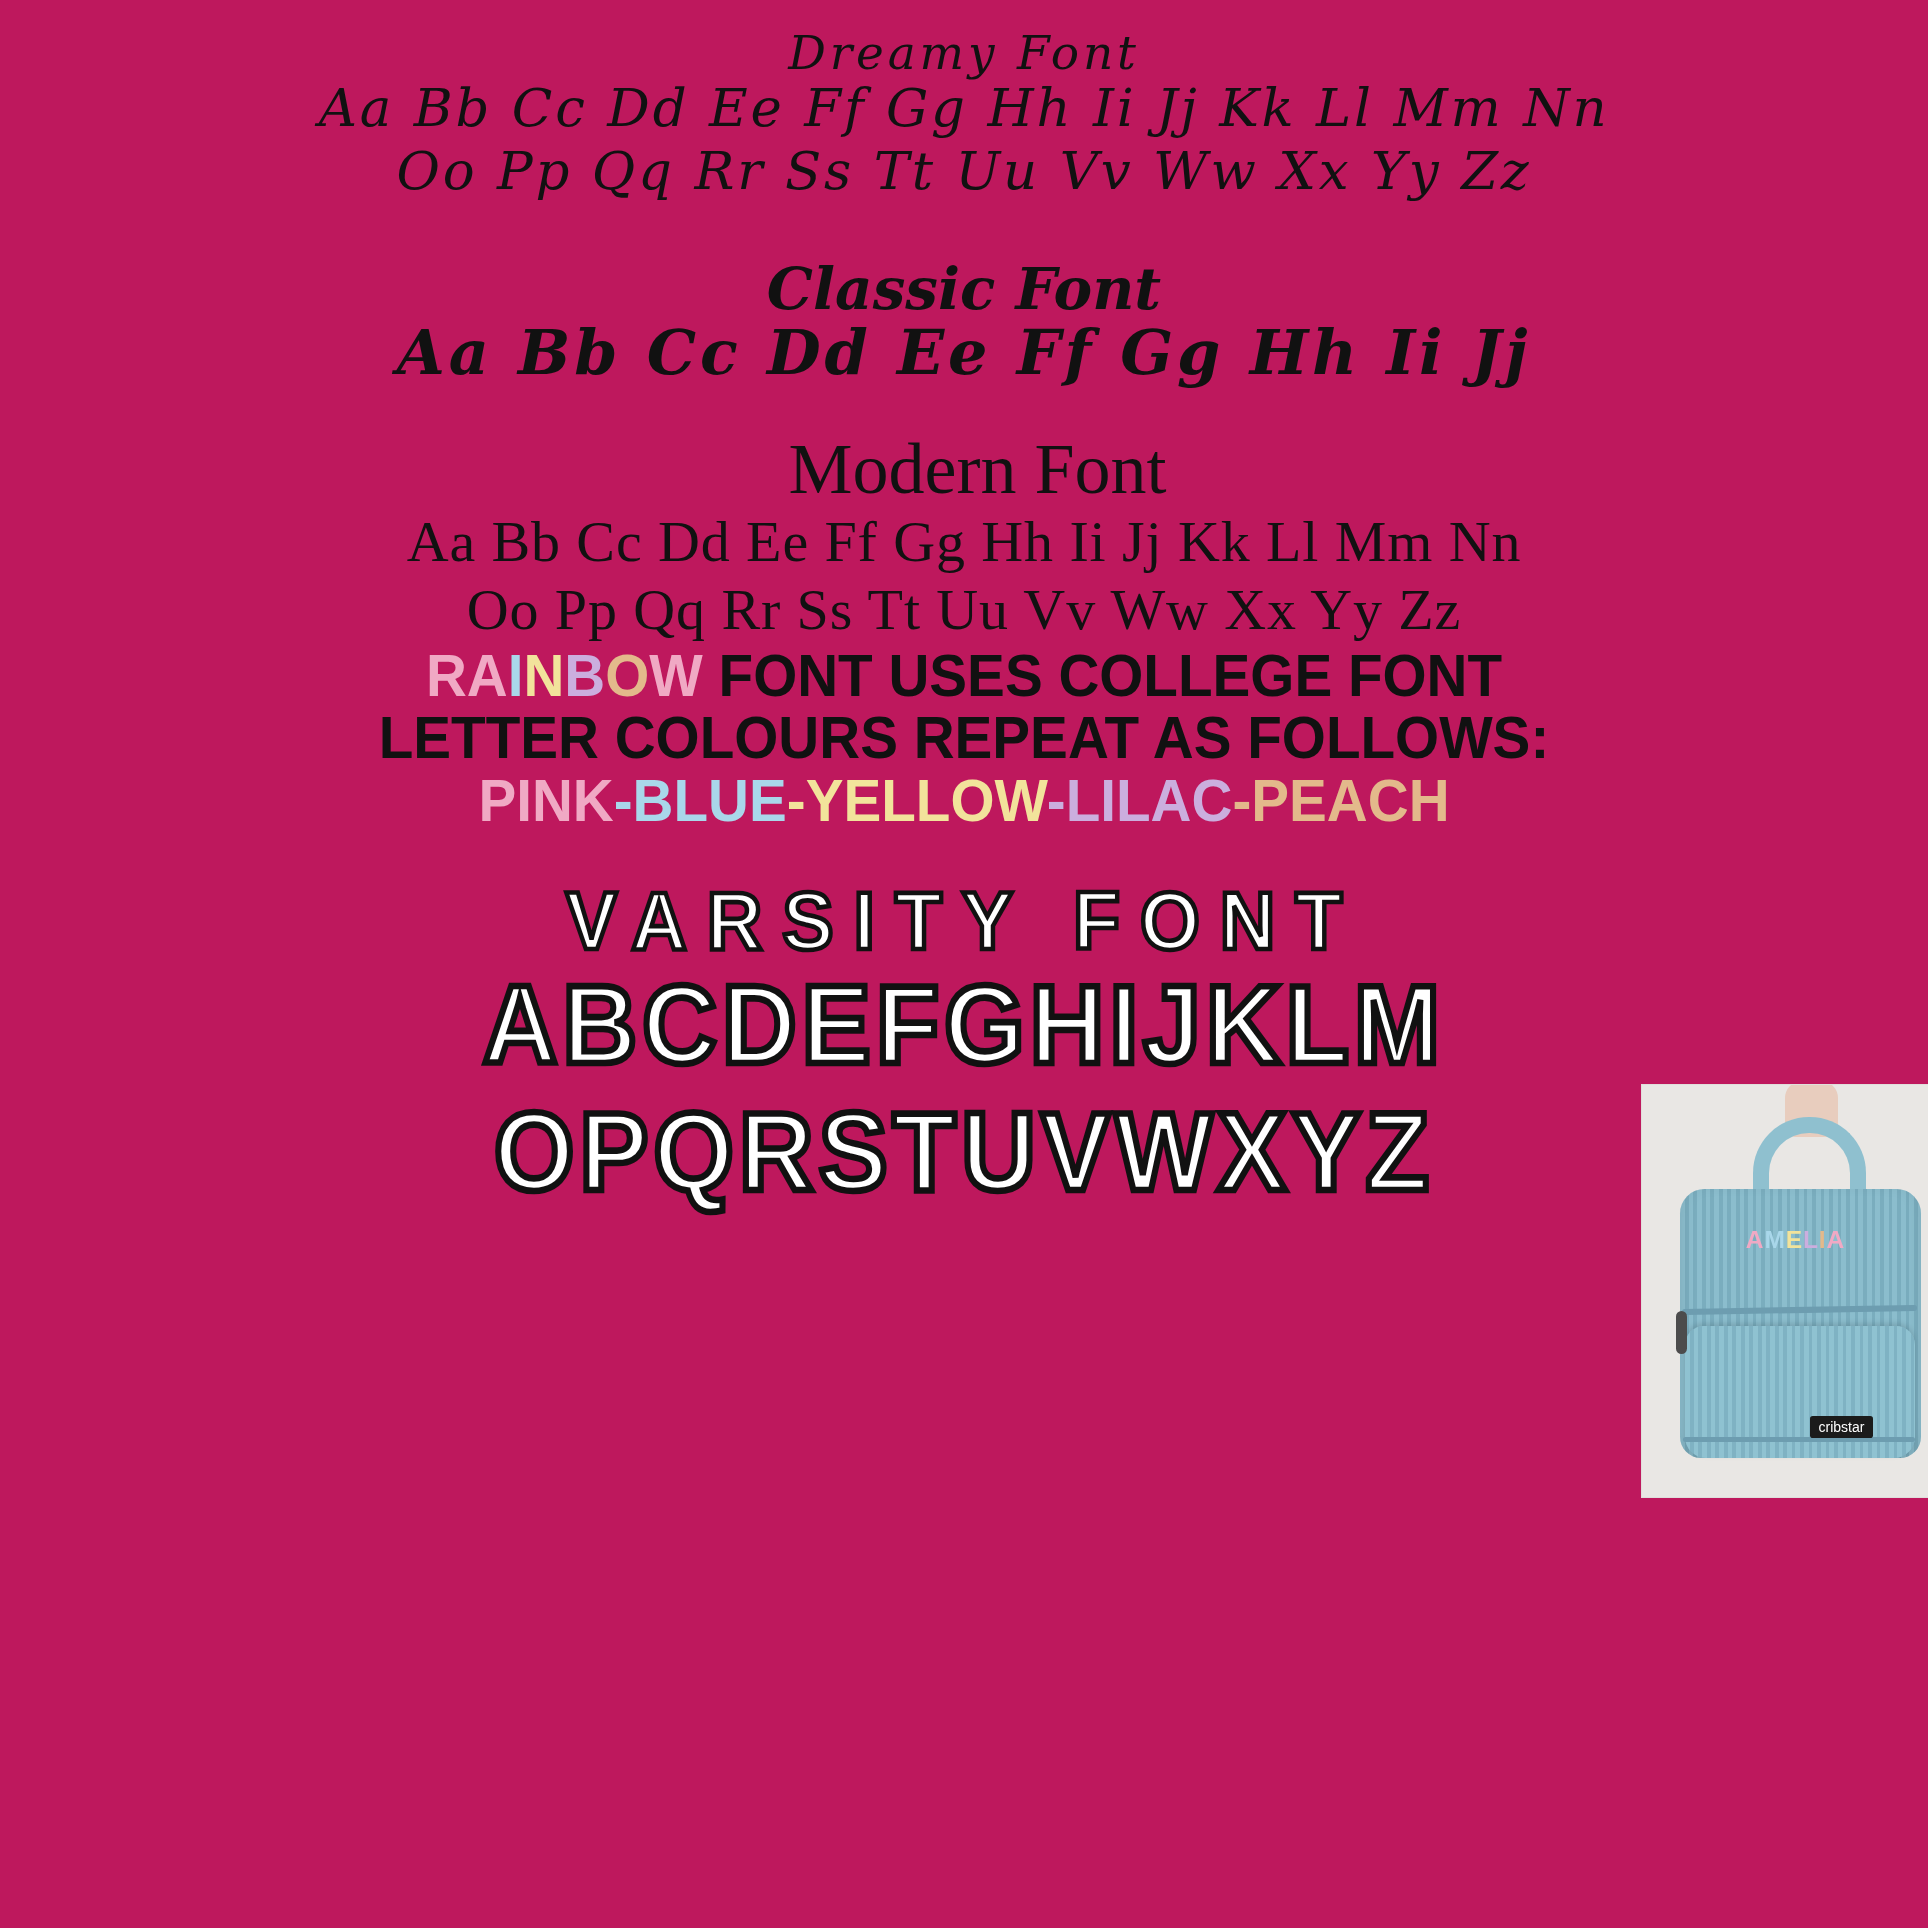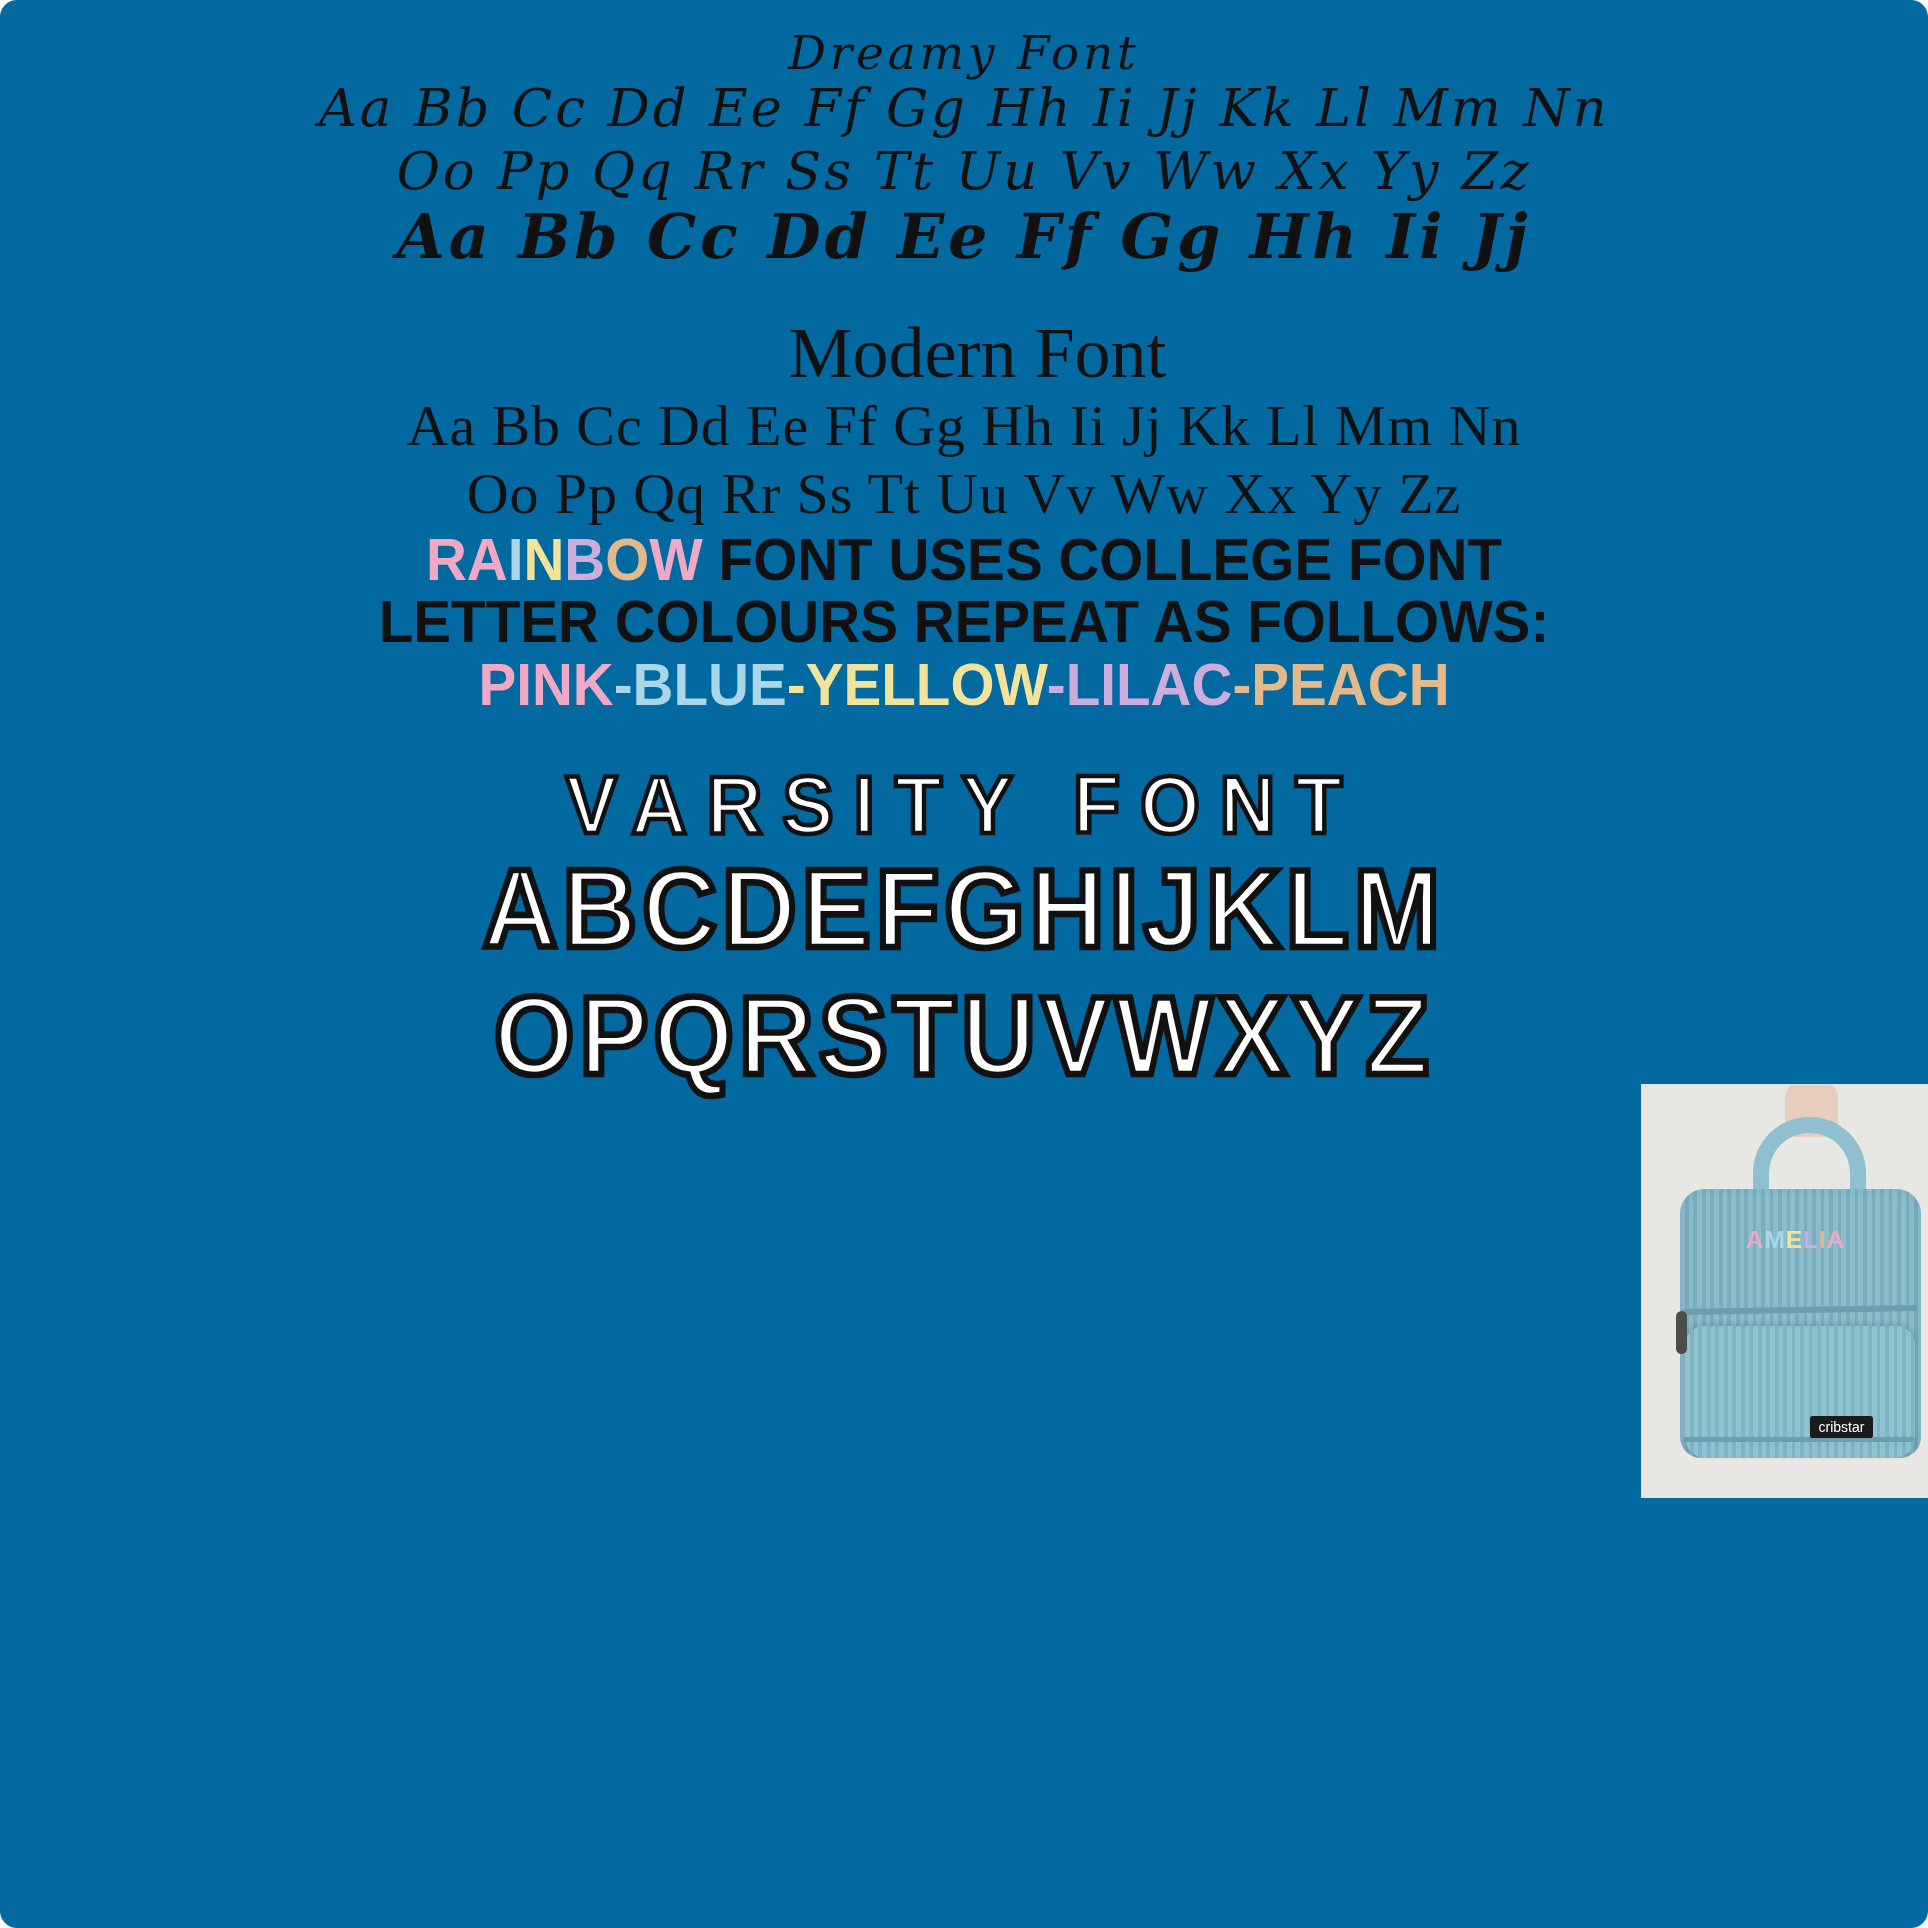--- a/index.html
+++ b/index.html
@@ -14,22 +14,21 @@
   body {
     font-family: "Liberation Sans", sans-serif;
     color: #111111;
     position: relative;
   }
 
   .page {
     position: relative;
     width: 1928px;
     height: 1928px;
-    background: #0369a1;
-    border-radius: 17px;
+    background: #be185d;
   }
 
   
   .font-block { text-align: center; width: 100%; }
 
   
   .dreamy-title {
     font-family: "DejaVu Serif", serif;
     font-style: italic;
     font-weight: 400;
@@ -240,20 +239,21 @@
 
 <div class="page">
 
   <section class="font-block">
     <h2 class="dreamy-title">Dreamy Font</h2>
     <p class="dreamy-line">Aa Bb Cc Dd Ee Ff Gg Hh Ii Jj Kk Ll Mm Nn</p>
     <p class="dreamy-line">Oo Pp Qq Rr Ss Tt Uu Vv Ww Xx Yy Zz</p>
   </section>
 
   <section class="font-block">
+    <h2 class="classic-title">Classic Font</h2>
     <p class="classic-line">Aa Bb Cc Dd Ee Ff Gg Hh Ii Jj</p>
   </section>
 
   <section class="font-block">
     <h2 class="modern-title">Modern Font</h2>
     <p class="modern-line">Aa Bb Cc Dd Ee Ff Gg Hh Ii Jj Kk Ll Mm Nn</p>
     <p class="modern-line">Oo Pp Qq Rr Ss Tt Uu Vv Ww Xx Yy Zz</p>
   </section>
 
 

